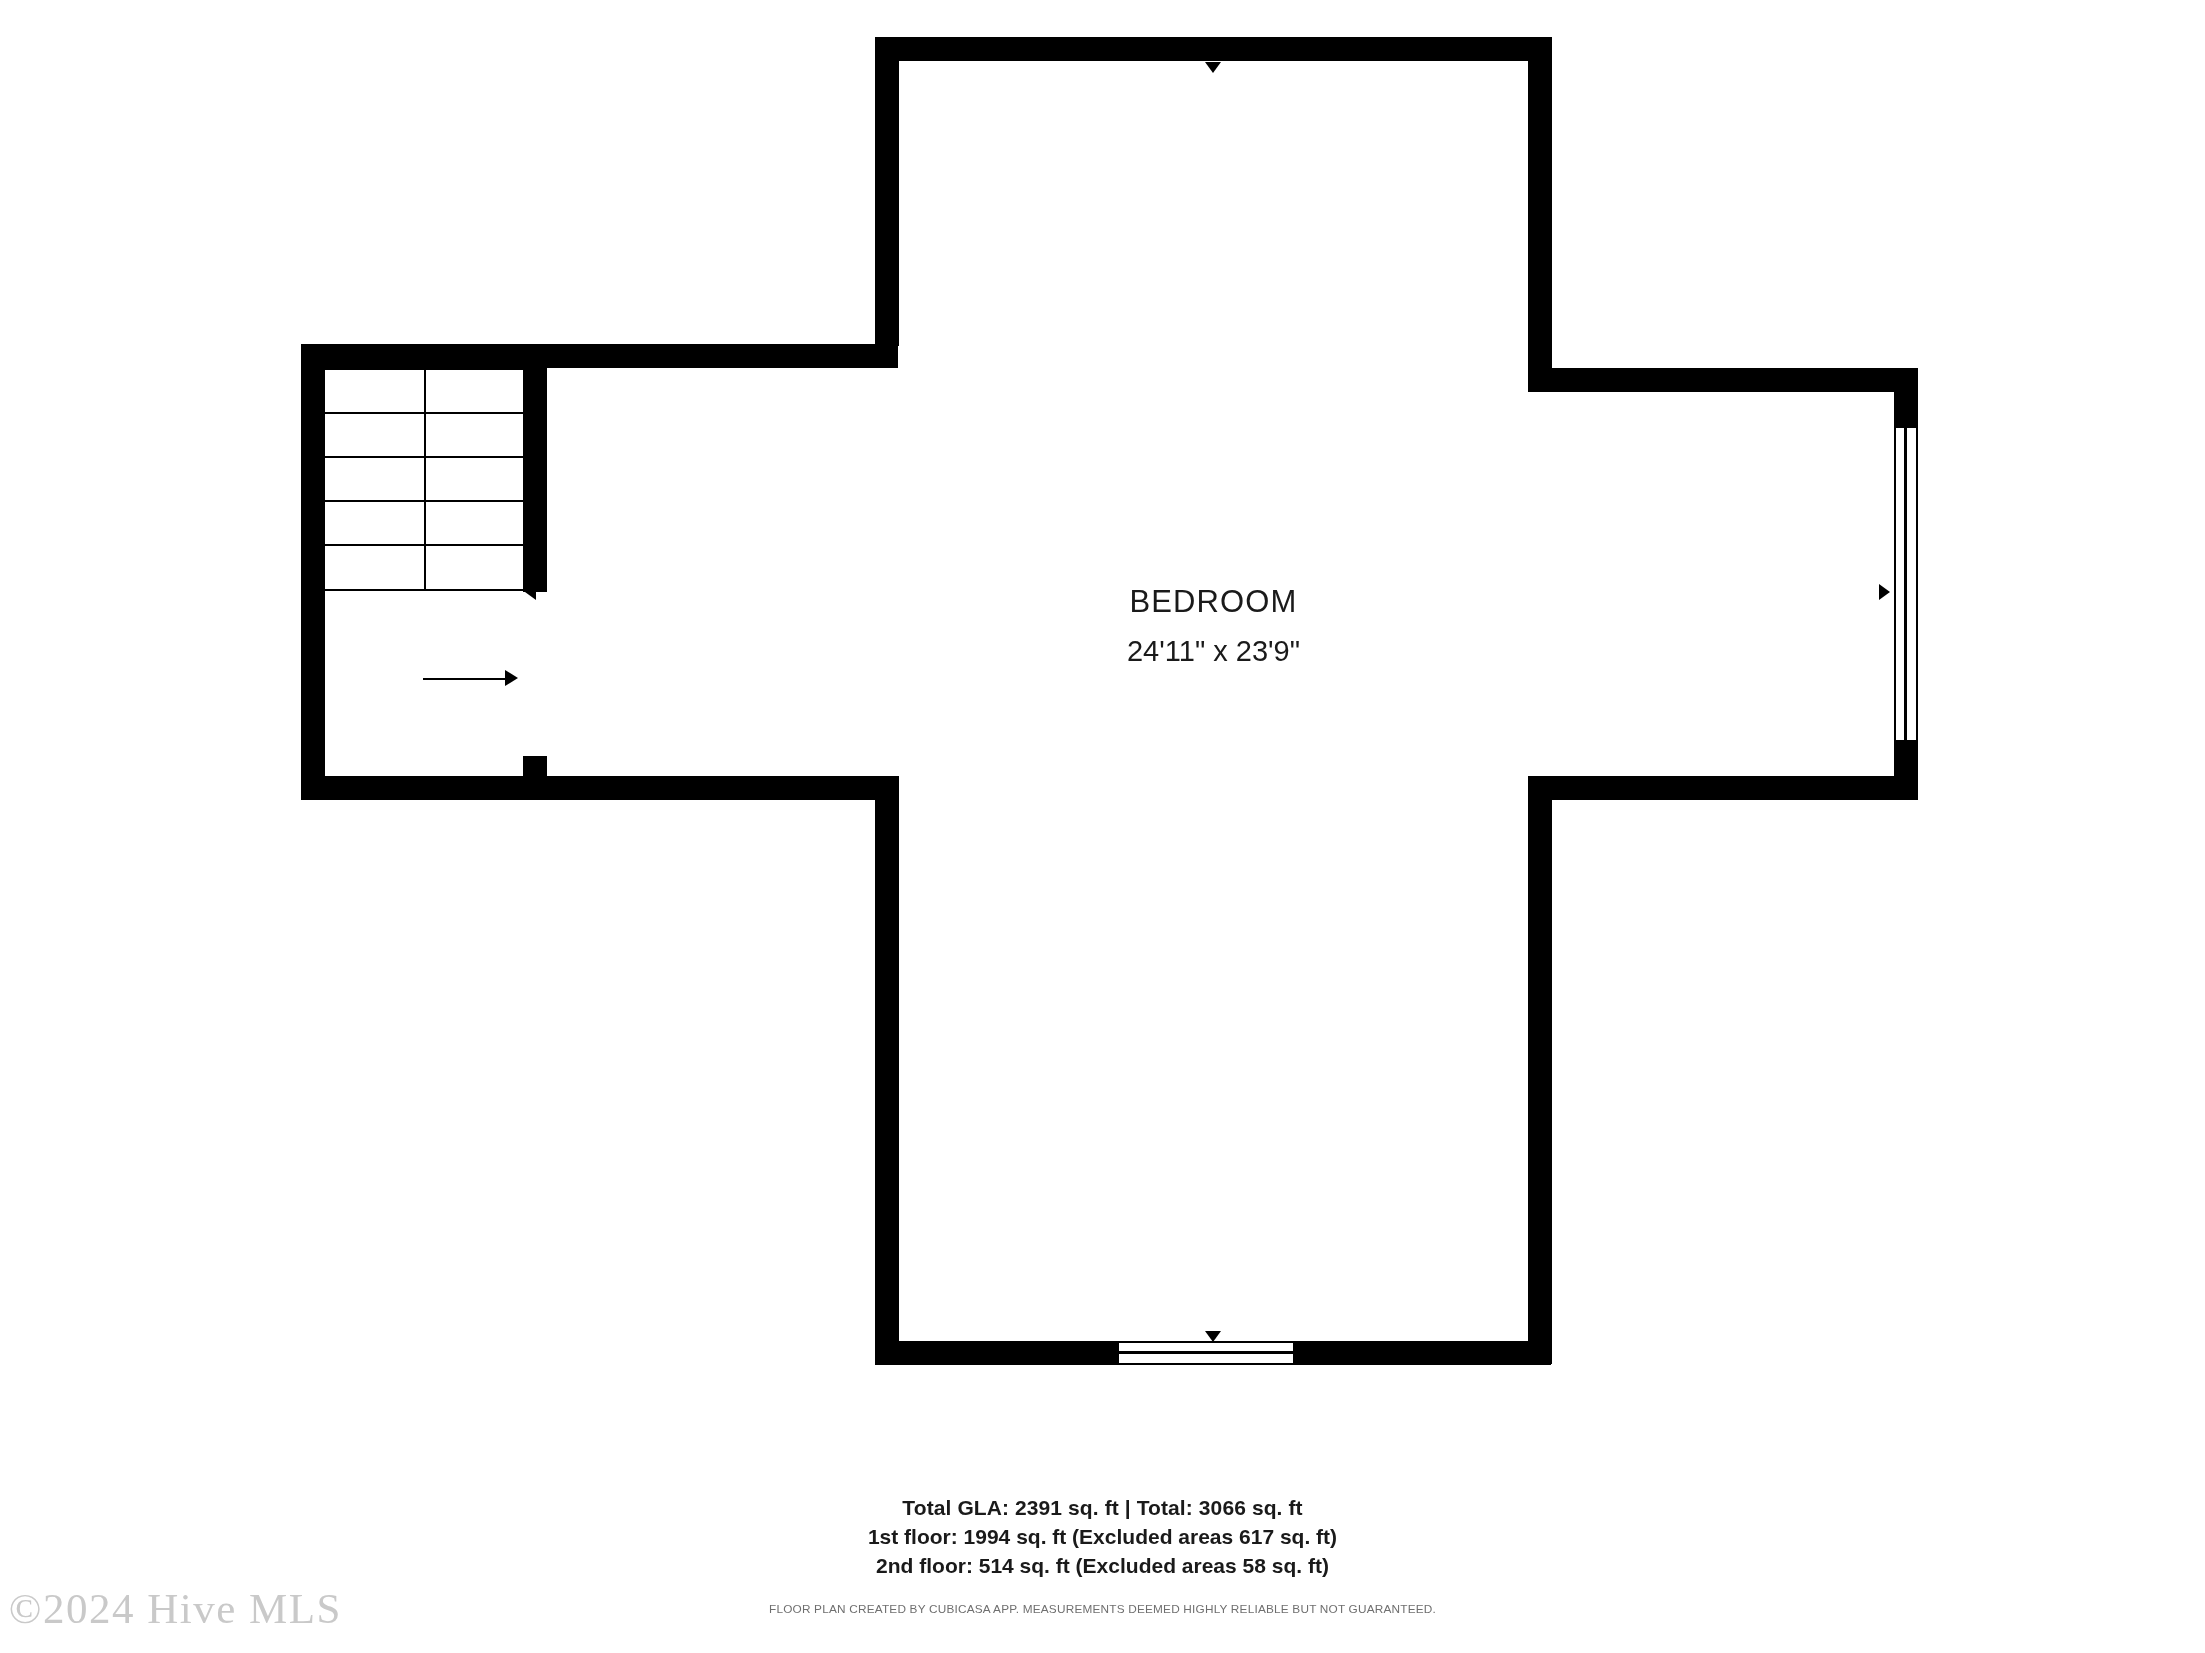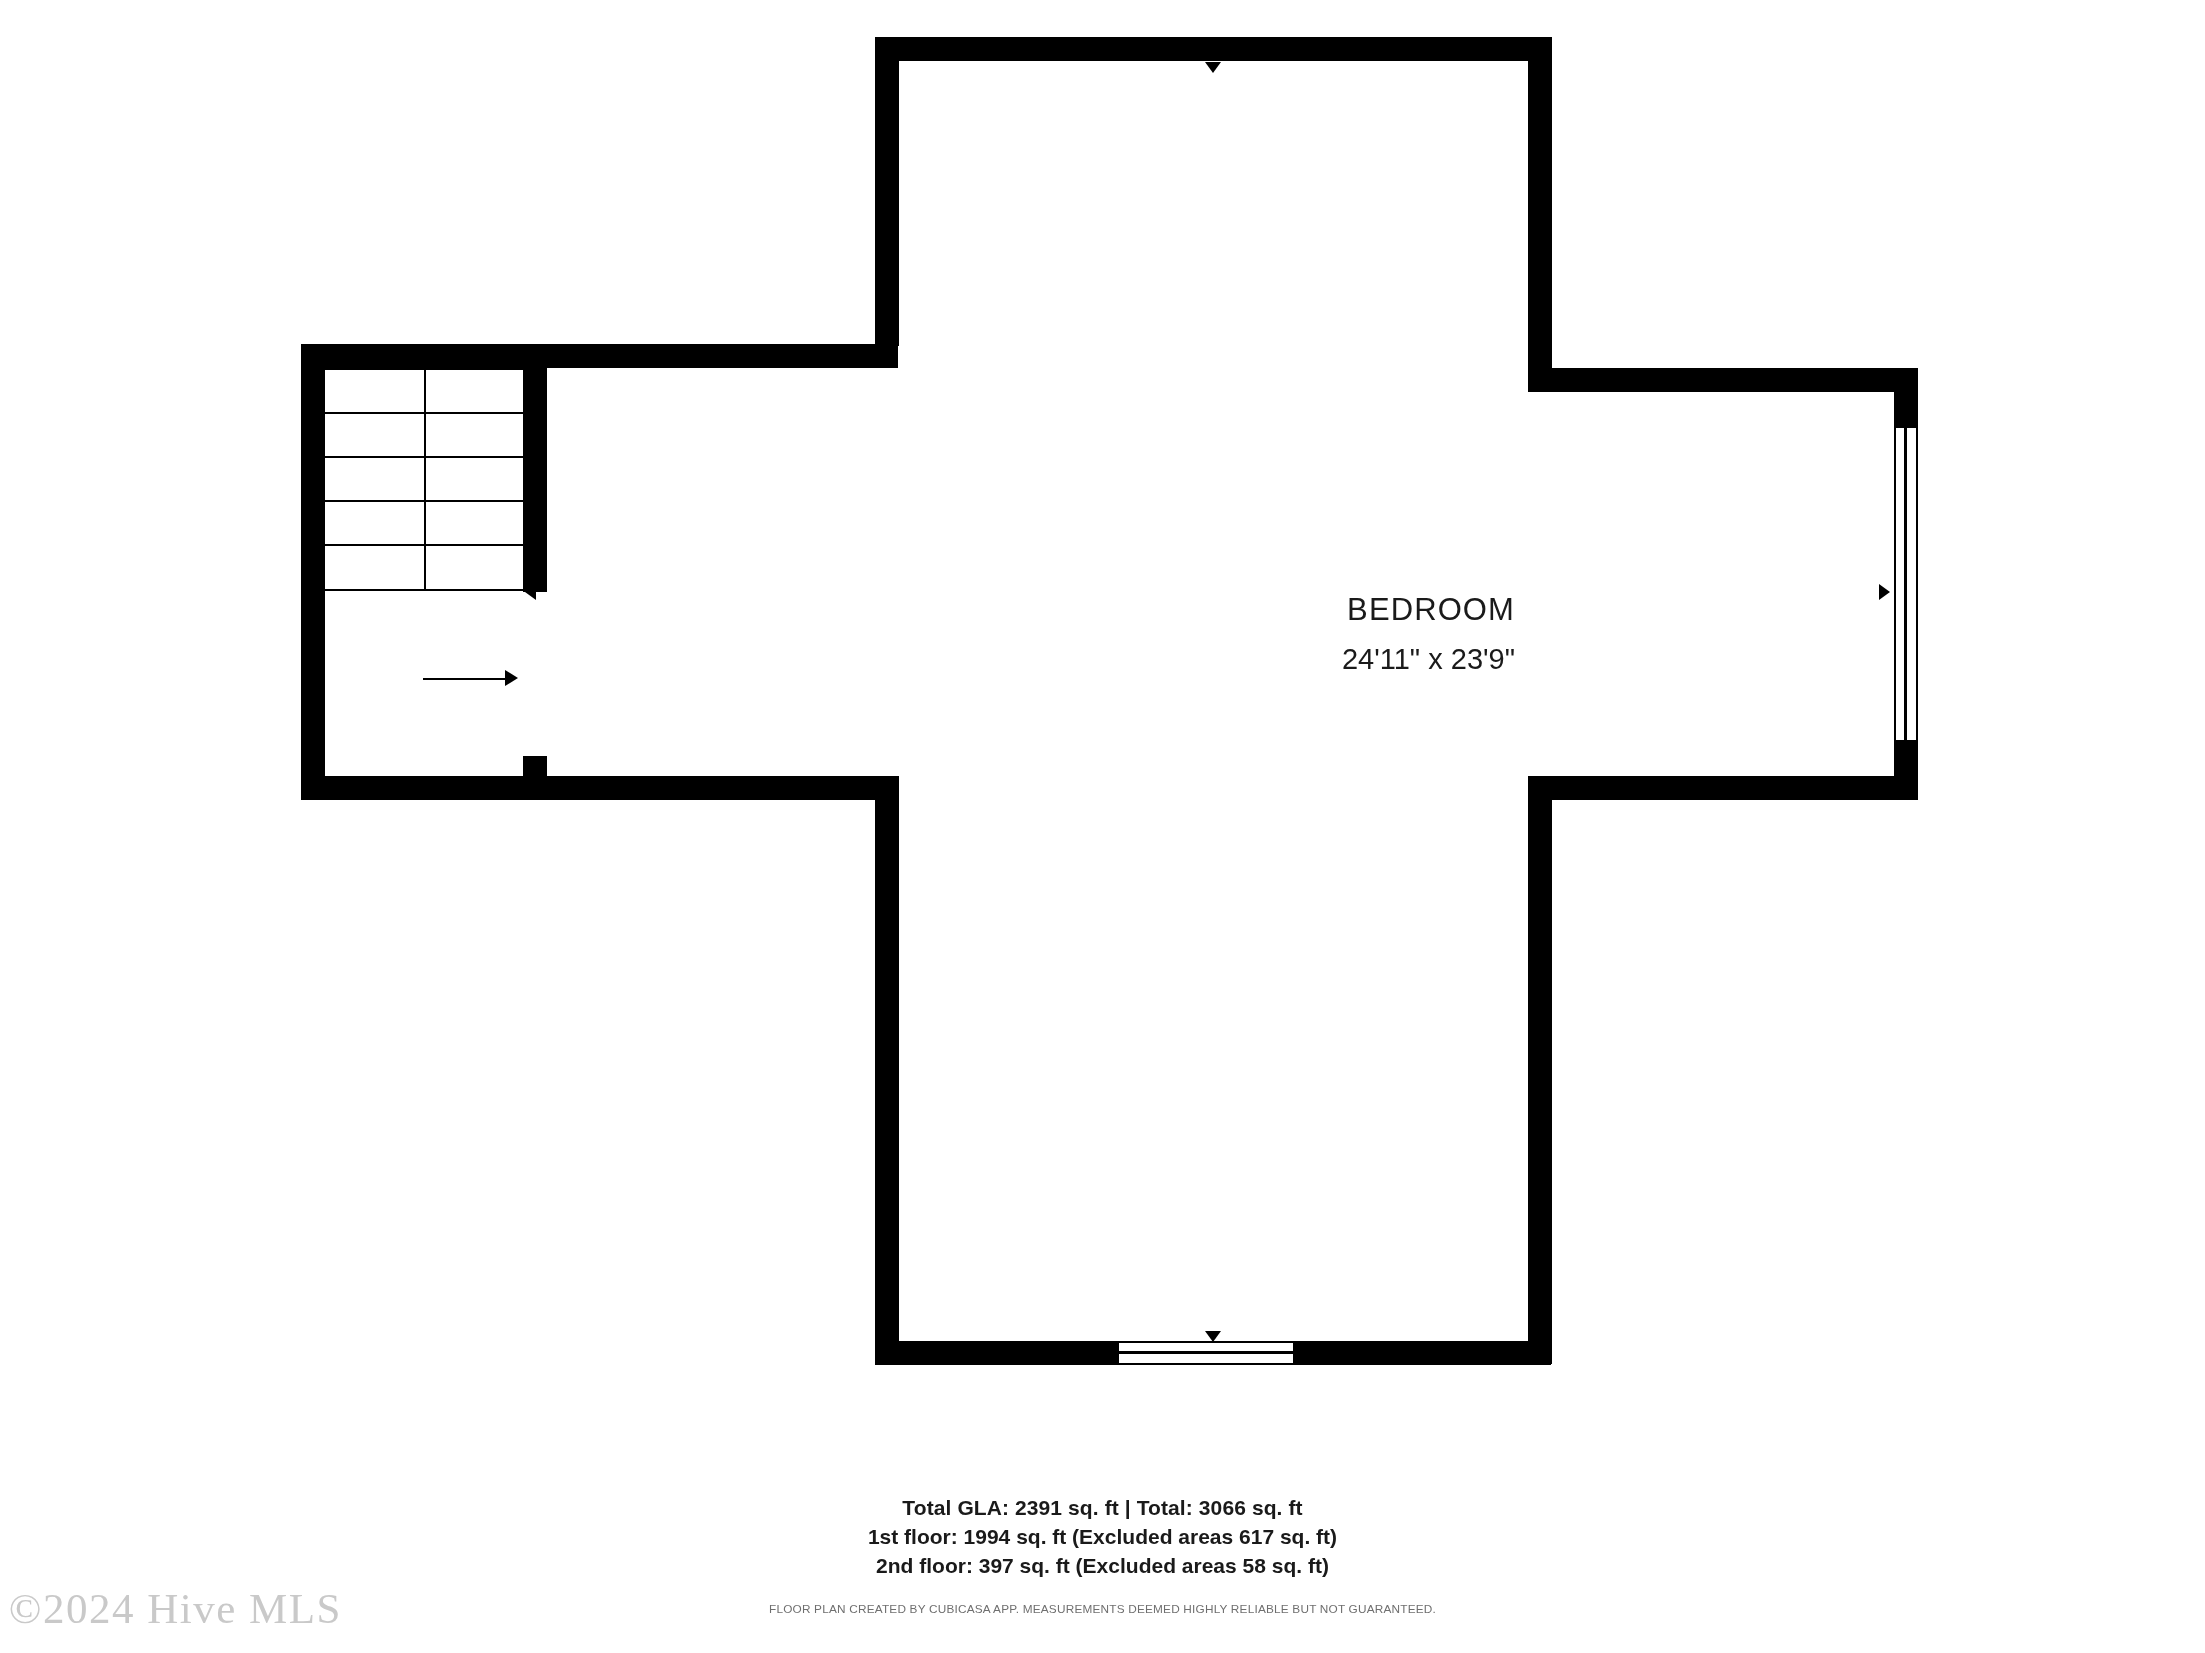--- a/index.html
+++ b/index.html
@@ -90,25 +90,24 @@
     box-sizing: border-box;
   }
   .window-mullion {
     position: absolute;
     background: #000000;
   }
 
   
   .room-label {
     position: absolute;
-    text-align: right;
+    text-align: center;
     color: #1a1a1a;
     line-height: 1.35;
     white-space: nowrap;
-    margin-top: 8px;
   }
   .room-name {
     font-size: 31px;
     letter-spacing: 1.1px;
   }
   .room-dims {
     font-size: 29px;
     margin-top: 8.8px;
   }
 
@@ -217,18 +216,18 @@
   <div class="room-label" style="left:912px; top:581px; width:603px;">
     <div class="room-name">BEDROOM</div>
     <div class="room-dims">24'11" x 23'9"</div>
   </div>
 
 </div>
 
 <div class="footer" style="top:1496px;">
   <div class="footer-total">Total GLA: 2391 sq. ft | Total: 3066 sq. ft</div>
   <div class="footer-line">1st floor: 1994 sq. ft (Excluded areas 617 sq. ft)</div>
-  <div class="footer-line">2nd floor: 397 sq. ft (Excluded areas 58 sq. ft)</div>
+  <div class="footer-line">2nd floor: 514 sq. ft (Excluded areas 58 sq. ft)</div>
   <div class="footer-disclaimer">FLOOR PLAN CREATED BY CUBICASA APP. MEASUREMENTS DEEMED HIGHLY RELIABLE BUT NOT GUARANTEED.</div>
 </div>
 
 <div class="watermark">©2024 Hive MLS</div>
 
 
 </body></html>

